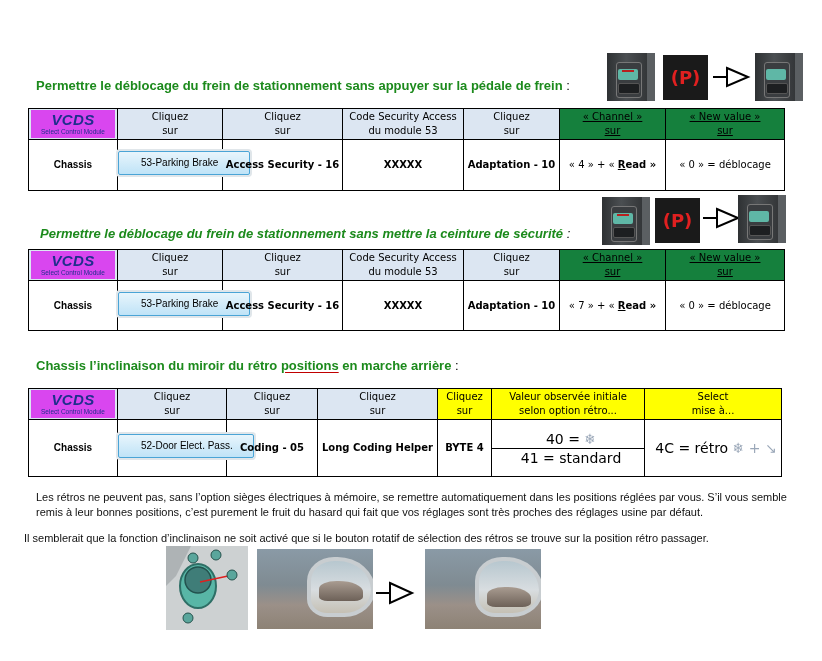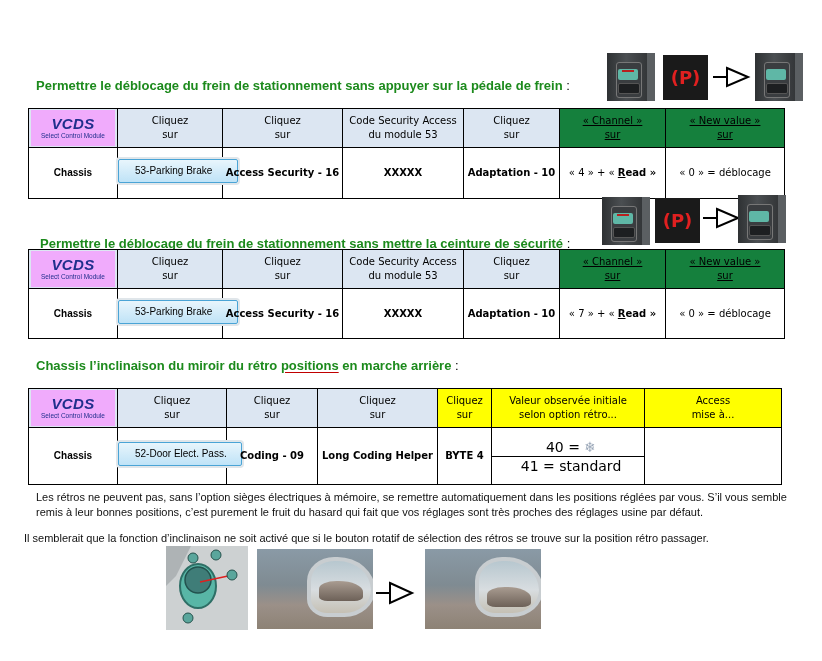--- a/index.html
+++ b/index.html
@@ -7,26 +7,26 @@
   .section-title { position: absolute; font-family: "Liberation Sans", sans-serif; font-weight: bold; font-size: 13px; color: #1c8a1c; white-space: nowrap; }
   .section-title .u { text-decoration: underline; text-decoration-color: #c00000; text-underline-offset: 2px; }
   .section-title .colon { color: #000; font-weight: normal; }
 
   table.vt { position: absolute; border-collapse: collapse; table-layout: fixed; font-family: "DejaVu Sans", sans-serif; }
   table.vt td { border: 1px solid #000; text-align: center; vertical-align: middle; padding: 0; font-size: 10px; line-height: 14px; }
   table.vt tr.head td { background: #dce6f2; height: 30px; }
   table.vt tr.head td.tan { background: #15803d; text-decoration: underline; }
   table.vt tr.head td.yel { background: #ffff00; }
   table.vt td.vcds { background: #dce6f2; }
-  .vcds-box { background: #f0abfc; margin: 1px 2px; height: 36px; display: flex; flex-direction: column; align-items: center; justify-content: center; }
+  .vcds-box { background: #d946ef; margin: 1px 2px; height: 28px; display: flex; flex-direction: column; align-items: center; justify-content: center; }
   .vcds-logo { font-family: "Liberation Sans", sans-serif; font-weight: bold; font-style: italic; font-size: 15px; color: #1f2f8c; line-height: 15px; letter-spacing: 0.3px; }
   .vcds-sub { font-family: "Liberation Sans", sans-serif; font-size: 6.5px; color: #1f2f8c; line-height: 9px; }
   .chassis { font-family: "Liberation Sans", sans-serif; font-weight: bold; font-size: 12px; }
   .bold { font-weight: bold; }
-  .module-btn { display: inline-block; background: linear-gradient(#e8f5fc, #bfe3f7); border: 1px solid #4aa4d6; border-radius: 2px; box-shadow: 0 0 0 2px #e0e6ea; font-family: "Liberation Sans", sans-serif; font-size: 10px; padding: 4px 16px; text-align: left; width: 86px; white-space: nowrap; overflow: hidden; }
+  .module-btn { display: inline-block; background: linear-gradient(#e8f5fc, #bfe3f7); border: 1px solid #4aa4d6; border-radius: 2px; box-shadow: 0 0 0 2px #e0e6ea; font-family: "Liberation Sans", sans-serif; font-size: 10px; padding: 4px 22px; text-align: left; width: 86px; white-space: nowrap; overflow: hidden; }
 
   table.vt td.subgrid { padding: 0; }
   table.inner { width: 100%; border-collapse: collapse; }
   table.inner td { border: none; border-bottom: 1px solid #000; text-align: center; padding: 0 0 0 6px; height: 18px; font-size: 14px; }
   table.inner tr:last-child td { border-bottom: none; }
   .glyph { color: #9aa7b8; }
 
   .para { position: absolute; font-family: "Liberation Sans", sans-serif; font-size: 11px; line-height: 15px; color: #111; }
 
   .img { position: absolute; overflow: hidden; }
@@ -121,21 +121,21 @@
     <td><span class="module-btn">53-Parking Brake</span></td>
     <td class="bold">Access Security - 16</td>
     <td class="bold">XXXXX</td>
     <td class="bold">Adaptation - 10</td>
     <td><span>« 4 » + « </span><span class="bold" style="text-decoration:underline">R</span><span class="bold">ead »</span></td>
     <td>« 0 »  = déblocage</td>
   </tr>
 </tbody>
   </table>
 
-<div class="section-title" style="left:40px; top:236px;">
+<div class="section-title" style="left:40px; top:226px;font-style:italic;">
   <span>Permettre le déblocage du frein de stationnement sans mettre la ceinture de sécurité</span><span class="colon"> :</span>
 </div>
 
 <div class="img brake-switch" style="left:602px; top:197px; width:48px; height:48px;">
   <div class="edge"></div>
   <div class="slot"></div>
   <div class="btn1"></div>
   <div class="red"></div>
   <div class="btn2"></div>
 </div>
@@ -244,45 +244,48 @@
         </td>
     <td class="yel">
           <div>Cliquez</div>
           <div>sur</div>
         </td>
     <td class="yel">
           <div>Valeur observée initiale</div>
           <div>selon option rétro...</div>
         </td>
     <td class="yel">
-          <div>Access</div>
+          <div>Select</div>
           <div>mise à...</div>
         </td>
   </tr>
   <tr style="height:57px;">
     <td class="chassis">Chassis</td>
     <td><span class="module-btn" style="width:90px">52-Door Elect. Pass.</span></td>
-    <td class="bold">Coding - 09</td>
+    <td class="bold">Coding - 05</td>
     <td class="bold">Long Coding Helper</td>
     <td class="bold">BYTE 4</td>
     <td class="subgrid">
       <table class="inner">
         <tbody>
               <tr>
                 <td><span>40 = </span><span class="glyph">❄</span></td>
               </tr>
         <tr>
                 <td><span>41  = standard</span></td>
               </tr>
       </tbody>
           </table>
     </td>
     <td class="subgrid">
       <table class="inner">
         <tbody>
+              <tr>
+                <td><span>4C  = rétro </span><span class="glyph">❄ + ↘</span></td>
+              </tr>
       </tbody>
           </table>
     </td>
   </tr>
 </tbody>
   </table>
 
 <div class="para" style="left:36px; top:490px; width:760px;">Les rétros ne peuvent pas, sans l’option sièges électriques à mémoire, se remettre automatiquement dans les positions réglées par vous. S’il vous semble remis à leur bonnes positions, c’est purement le fruit du hasard qui fait que vos réglages sont très proches des réglages usine par défaut.</div>
 <div class="para" style="left:24px; top:531px; width:770px;">Il semblerait que la fonction d’inclinaison ne soit activé que si le bouton rotatif de sélection des rétros se trouve sur la position rétro passager.</div>
 

